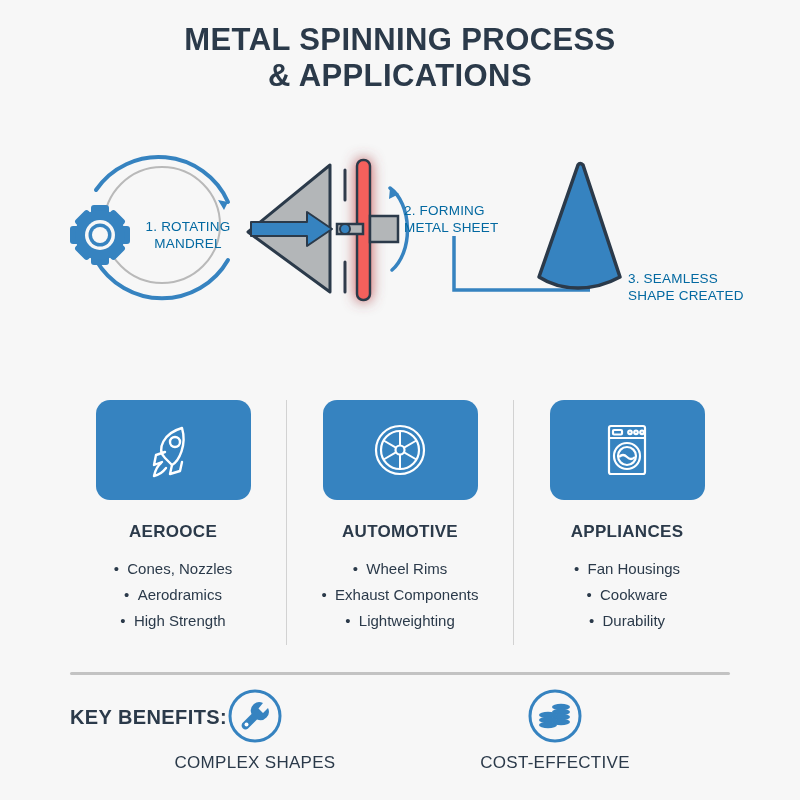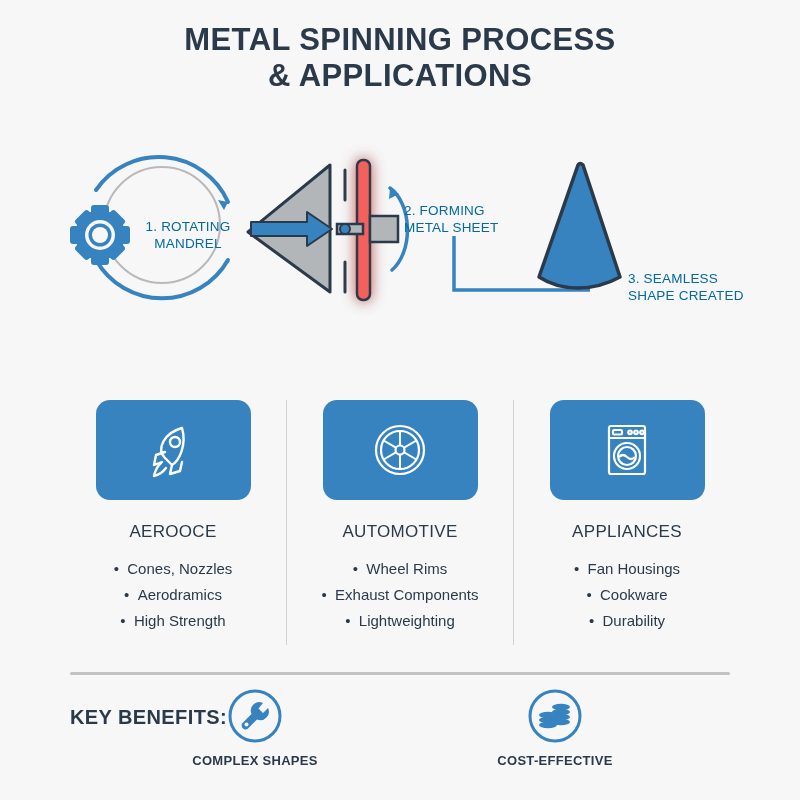--- a/index.html
+++ b/index.html
@@ -43,21 +43,21 @@
     padding:0 8px;
   }
   .card + .card{border-left:1.5px solid #d2d2d2;}
   .card-icon{
     width:155px;height:100px;border-radius:14px;
     background:#3683c0;
     display:flex;align-items:center;justify-content:center;
   }
   .card-title{
     margin-top:22px;
-    font-size:17px;font-weight:normal;letter-spacing:0.3px;
+    font-size:17px;font-weight:bold;letter-spacing:0.3px;
     color:#2b3a4a;text-align:center;
   }
   .card-list{margin:14px 0 0 0;padding:0;list-style:none;text-align:center;}
   .card-list li{
     font-size:15px;line-height:26px;color:#2b3a4a;
     white-space:nowrap;
   }
   .card-list li::before{content:"\2022\00a0\00a0";}
 
   
@@ -75,21 +75,21 @@
   .benefit{
     position:absolute;top:0;width:170px;
     display:flex;flex-direction:column;align-items:center;
   }
   .benefit.b1{left:100px;}
   .benefit.b2{left:250px;}
   .benefit.b3{left:400px;}
   .benefit-icon{width:56px;height:56px;}
   .benefit-label{
     margin-top:9px;
-    font-size:13px;font-weight:bold;letter-spacing:0.3px;
+    font-size:17px;font-weight:normal;letter-spacing:0.3px;
     color:#2b3a4a;text-align:center;white-space:nowrap;
   }
 </style>
 </head>
 <body>
 
 <div class="page">
 
   <div class="title">
     <span>METAL SPINNING PROCESS</span>

